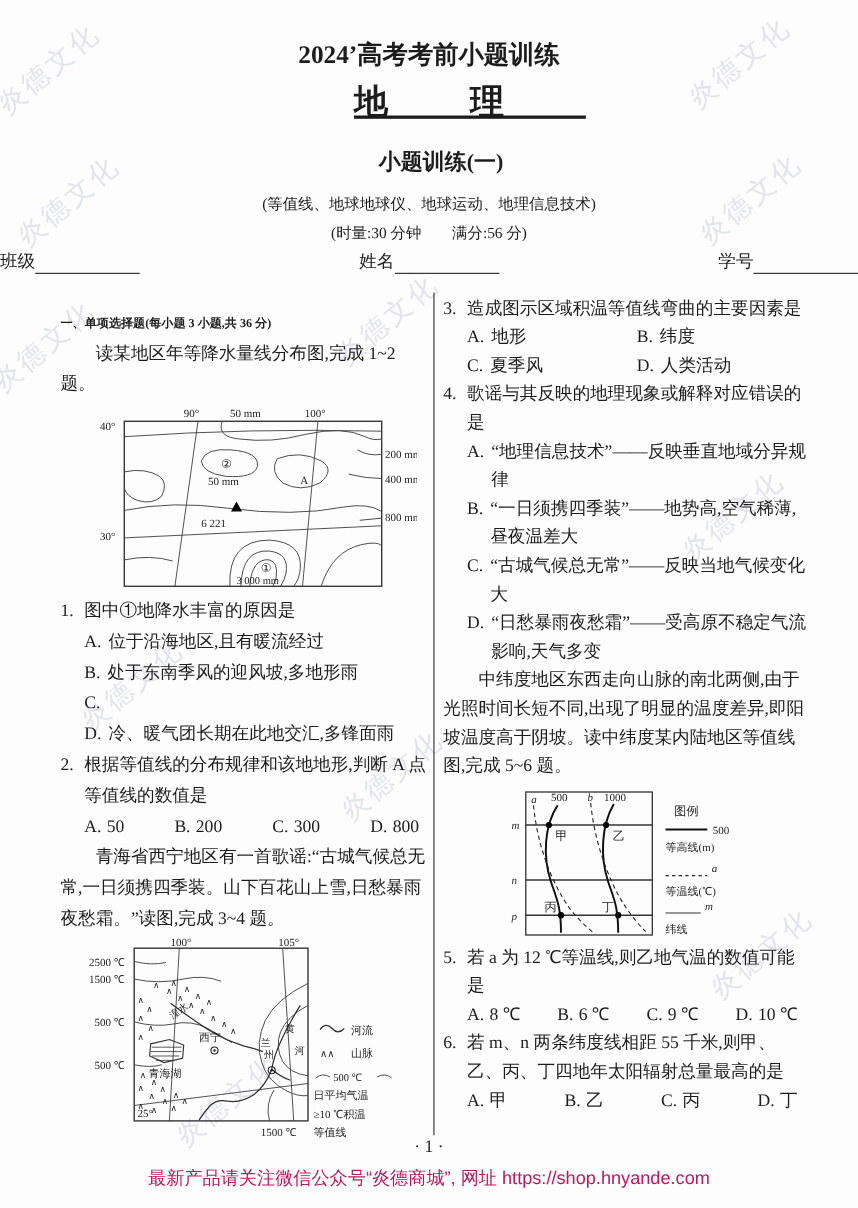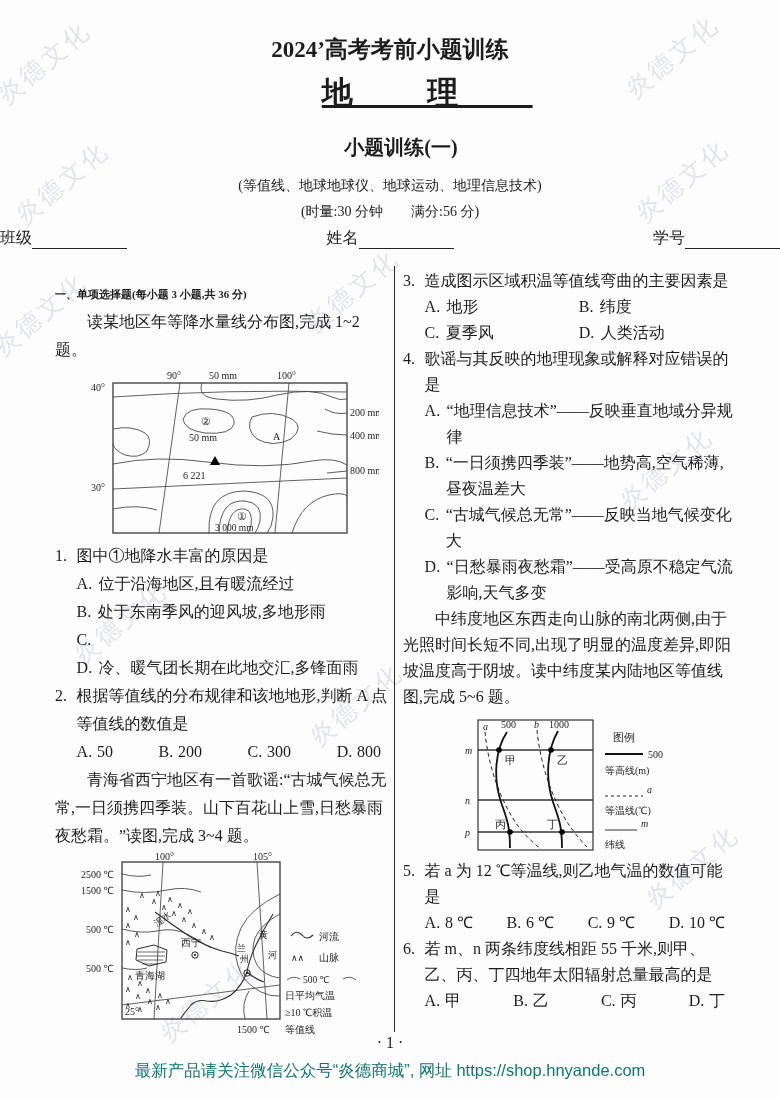--- a/index.html
+++ b/index.html
@@ -36,21 +36,21 @@
   .opts-grid{display:grid;grid-template-columns:1fr 1fr;padding-left:1.35em;}
   .opts-grid .opt{padding-left:0;}
   figure{margin:0;}
   .fig{display:block;}
   .fig1{margin:5px 0 3px 22px;}
   .fig2{margin:2px 0 0 4px;}
   .fig3{margin:4px 0 2px 12px;}
   svg text{font-family:"Liberation Serif", serif;fill:#1c1c1c;}
   .footer-page{position:absolute;left:0;right:0;top:1034px;text-align:center;font-size:16px;z-index:2;}
   .footer-promo{position:absolute;left:0;right:0;top:1060px;text-align:center;
-    font-family:"Liberation Sans", sans-serif;font-size:16.5px;color:#0f766e;z-index:2;}
+    font-family:"Liberation Sans", sans-serif;font-size:16.5px;color:#be185d;z-index:2;}
 </style>
 </head>
 <body>
 
 <span class="wm" style="left:-12px;top:46px">炎德文化</span>
 <span class="wm" style="left:616px;top:40px">炎德文化</span>
 <span class="wm" style="left:6px;top:166px">炎德文化</span>
 <span class="wm" style="left:626px;top:164px">炎德文化</span>
 <span class="wm" style="left:296px;top:274px">炎德文化</span>
 <span class="wm" style="left:-16px;top:298px">炎德文化</span>

